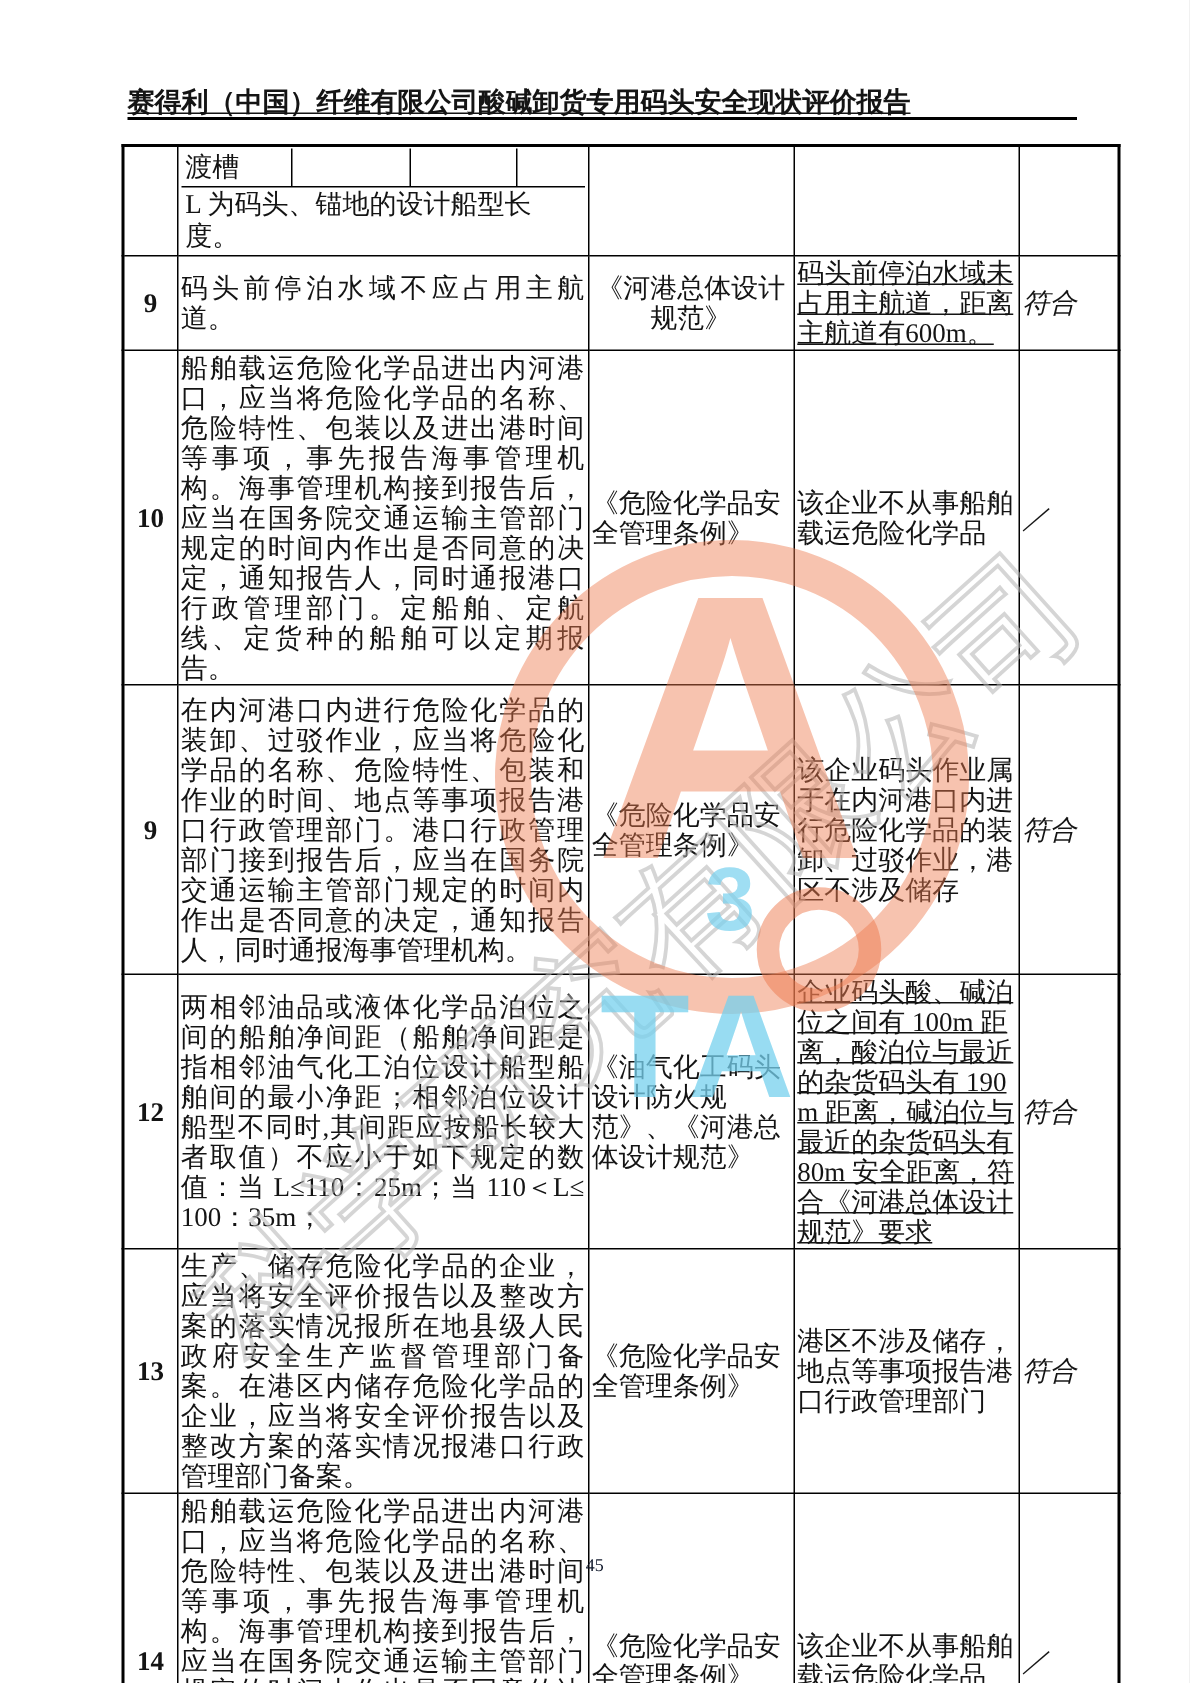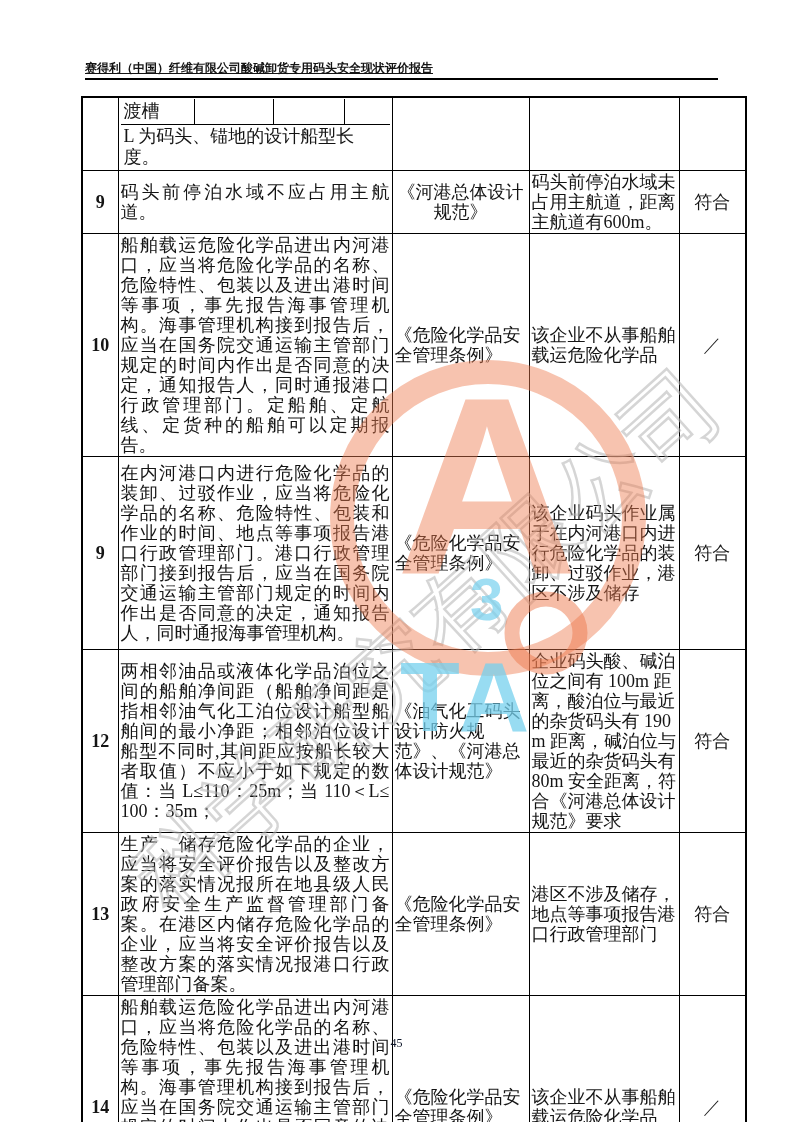--- a/index.html
+++ b/index.html
@@ -7,44 +7,44 @@
     position:relative; width:793px; height:1122px; background:#ffffff;
     margin:0 auto; overflow:hidden;
     font-family:"Liberation Serif","DejaVu Serif",serif;
     color:#141414;
   }
   
   .hdr{
     position:absolute; left:85px; top:52px; width:633px; height:26px;
     border-bottom:2px solid #000;
     display:flex; justify-content:space-between; align-items:flex-end;
-    font-size:12px; line-height:20px; white-space:nowrap;
+    font-size:18px; line-height:20px; white-space:nowrap;
   }
   .hdr .t1{font-weight:bold; text-decoration:underline;}
   .hdr .t2{text-decoration:underline;}
   
   table.rpt{
     position:absolute; left:81px; top:96px;
     border-collapse:collapse; table-layout:fixed; width:664px;
     border:2px solid #000;
     font-size:18px;
   }
   table.rpt td{
     border:1px solid #000; vertical-align:middle;
     padding:1px 2px; line-height:20px; word-break:break-all;
     overflow:hidden;
   }
   td.num{ text-align:center; font-weight:bold; padding:0; }
   td.req{ text-align:justify; }
   td.basis{ text-align:left;margin-left:16px; }
   td.sit{ text-align:left; }
-  td.concl{ vertical-align:top; text-align:center; padding-top:5px; }
+  td.concl{ vertical-align:top; padding-top:5px;font-style:italic; }
   .lh24{ line-height:24px; }
   .lh22{ line-height:22px; }
-  td.vtop{ vertical-align:top; }
+  td.vtop{ vertical-align:top;text-decoration:underline; }
   
   td.leftover{ padding:0; vertical-align:top; }
   .mini-row{ display:flex; height:25px; border-bottom:1px solid #000; }
   .mini-row .mc{ border-right:1px solid #000; height:100%; box-sizing:border-box;
                  padding:1px 3px; line-height:22px; }
   .mini-row .mc1{ width:74px; }
   .mini-row .mc2{ width:79px; }
   .mini-row .mc3{ width:71px; }
   .mini-note{ padding:1px 3px; line-height:21px; }
   

